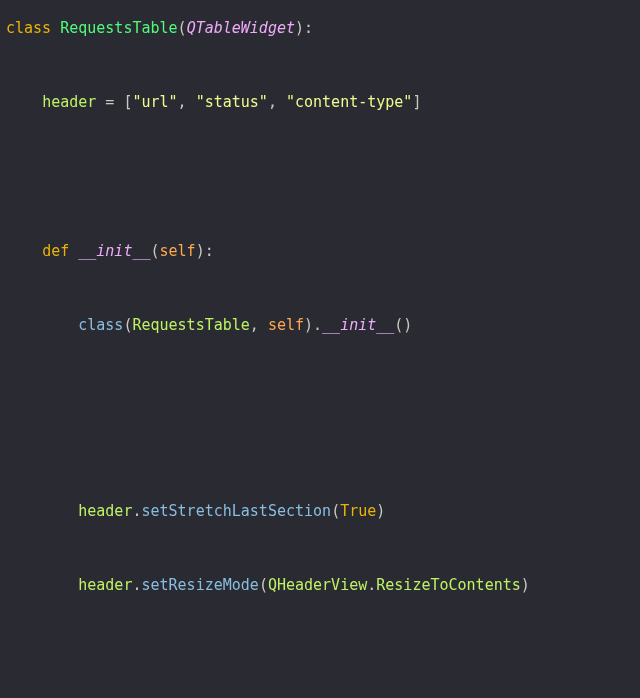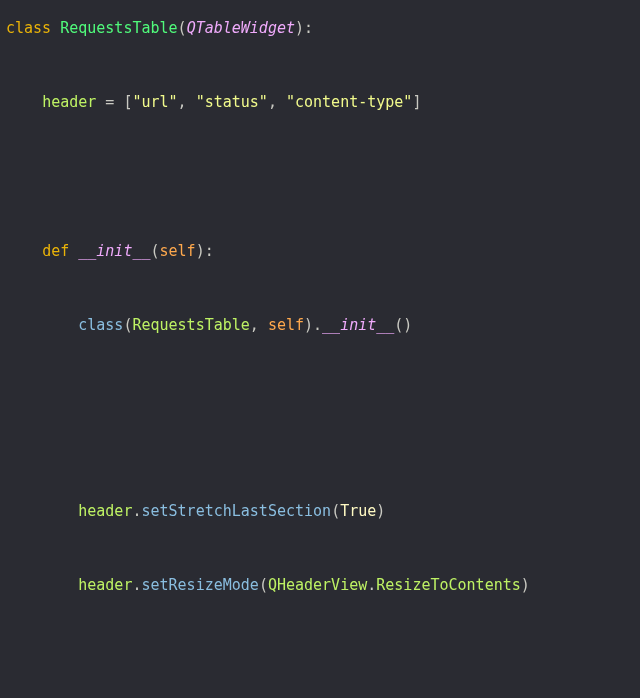--- a/index.html
+++ b/index.html
@@ -20,21 +20,21 @@
   }
   .line { display: block; min-height: 18.6px; }
   .tok-kw      { color: #eab308; }   
   .tok-type    { color: #50fa7b; font-style: normal; }   
   .tok-param   { color: #ffa94d; }   
   .tok-fn      { color: #8abee0; font-style: normal; }   
   .tok-fn-it   { color: #f0abfc; font-style: italic; }   
   .tok-punc    { color: #c9c9c2; }
   .tok-str     { color: #f1fa8c; }
   .tok-num     { color: #bd93f9; }
-  .tok-bool    { color: #fef9c3; }
+  .tok-bool    { color: #eab308; }
   .tok-ident   { color: #bef264; }
 </style>
 </head>
 <body>
 
 <div class="editor">
 <span class="line"><span class="tok-kw">class</span><span> </span><span class="tok-type">RequestsTable</span><span class="tok-punc">(</span><span class="tok-type tok-fn-it">QTableWidget</span><span class="tok-punc">)</span><span class="tok-punc">:</span></span>
 <span class="line"></span>
 <span class="line"><span>    </span><span class="tok-ident">header</span><span class="tok-punc"> = </span><span class="tok-punc">[</span><span class="tok-str">"url"</span><span class="tok-punc">, </span><span class="tok-str">"status"</span><span class="tok-punc">, </span><span class="tok-str">"content-type"</span><span class="tok-punc">]</span></span>
 <span class="line"></span>

